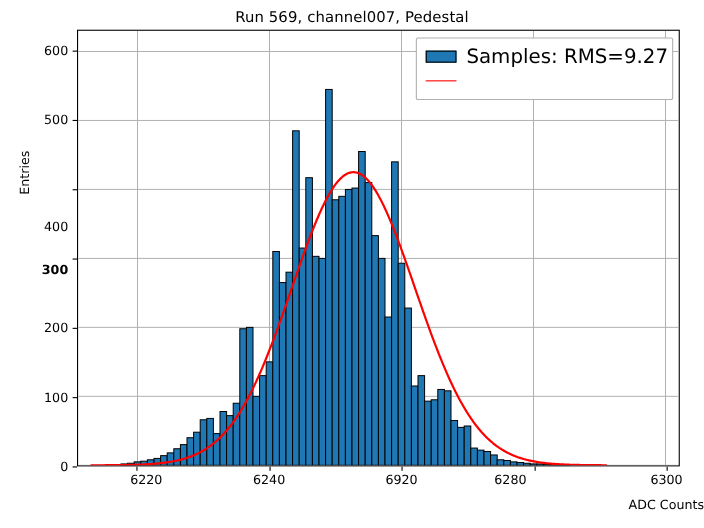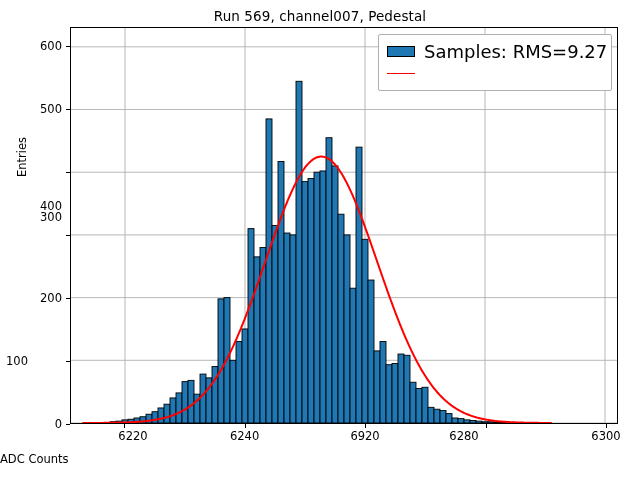--- a/index.html
+++ b/index.html
@@ -38,21 +38,21 @@
     left:-38px;top:150px;
     width:120px;
     transform:rotate(-90deg);
     transform-origin:center center;
     text-align:center;
     font-size:11.5px;color:#000;
   }
   #xlabel{
     position:absolute;
     left:0;top:452px;width:640px;
-    text-align:left;
+    text-align:right;
     font-size:11.5px;color:#000;
   }
   .ytl{
     position:absolute;right:0;
     transform:translateY(-50%);
     font-size:11.5px;color:#000;
     white-space:nowrap;
   }
   .xtl{
     position:absolute;top:429px;
@@ -105,23 +105,23 @@
 
 <div id="figure">
 
   <div id="chart-title">Run 569, channel007, Pedestal</div>
 
   <div id="ylabel">Entries</div>
   <div id="xlabel">ADC Counts</div>
 
   <div id="ytick-labels">
       <div class="ytl" style="top: 424px; right: 578px;">0</div>
-      <div class="ytl" style="top: 360.984px; right: 612px; text-align: right;">100</div>
+      <div class="ytl" style="top: 360.984px; right: 578px; text-align: right;">100</div>
       <div class="ytl" style="top: 297.968px; right: 578px;">200</div>
-      <div class="ytl" style="top: 217px; right: 578px;">300</div>
+      <div class="ytl" style="top: 245px; right: 578px; font-weight: bold;">300</div>
       <div class="ytl" style="top: 171.937px; right: 578px; margin-top: 34px;">400</div>
       <div class="ytl" style="top: 108.921px; right: 578px;">500</div>
       <div class="ytl" style="top: 45.9048px; right: 578px;">600</div>
     </div>
   <div id="xtick-labels">
       <div class="xtl" style="left: 133px;">6220</div>
       <div class="xtl" style="left: 244.637px;">6240</div>
       <div class="xtl" style="left: 365.077px;">6920</div>
       <div class="xtl" style="left: 464px;">6280</div>
       <div class="xtl" style="left: 605.956px;">6300</div>

